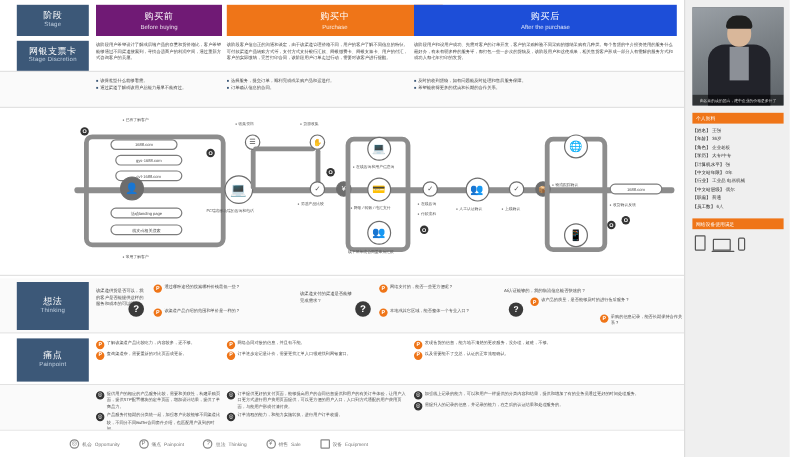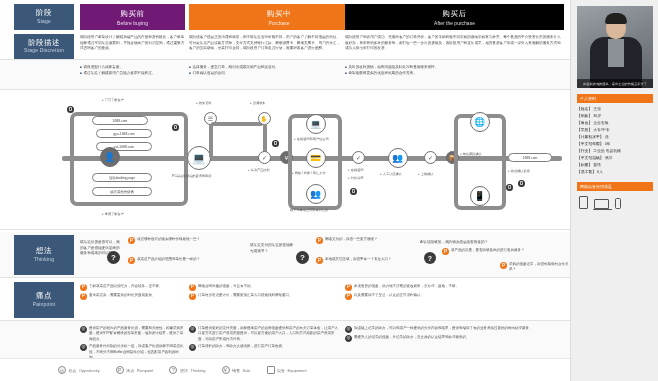--- a/index.html
+++ b/index.html
@@ -112,28 +112,28 @@
       <span class="en">Stage</span>
     </div>
     <div class="hdr" style="left:80px;width:105px;background:#701a75;">
       <span class="cn">购买前</span>
       <span class="en">Before buying</span>
     </div>
     <div class="hdr" style="left:189px;width:180px;background:#ef7518;">
       <span class="cn">购买中</span>
       <span class="en">Purchase</span>
     </div>
-    <div class="hdr" style="left:345px;width:219px;background:#000000;">
+    <div class="hdr" style="left:345px;width:219px;background:#1d4ed8;">
       <span class="cn">购买后</span>
       <span class="en">After the purchase</span>
     </div>
 
     <div class="rowband" style="top:33px;height:27px;"></div>
     <div class="lbl" style="top:34px;height:25px;">
-      <span class="cn">阶段描述</span>
+      <span class="cn">网银支票卡</span>
       <span class="en">Stage Discretion</span>
     </div>
     <div class="cell" style="left:80px;top:35px;width:105px;">该阶段用户希望设计了解或后端产品的存量和货价格比，客户希望能够通过不同渠道搜索到，寻找合适商户的利润空间，通过重新方式咨询客户的意愿。</div>
     <div class="cell" style="left:189px;top:35px;width:152px;">该阶段客户信息正的沟通和谈定，由于该渠道管理价格不同，用户的客户了解不同信息的特征。可付款渠道产品转账方式等，支付方式支持银行汇款、网银缴费卡、网银支票卡、用户的付汇，客户的实际缴纳，完善打印合同，该阶段用户订单走过行动，需要对该客户进行提醒。</div>
     <div class="cell" style="left:345px;top:35px;width:219px;">该阶段用户和设用户成功、先需对客户的订单开发，客户的采购检验不同采购的缴纳采购有几种类。每个售货的中介投资使用的服务什么最好办，有未有明多种的服务等，都打包一些一步次的货物及，该阶段用户和这使成果，相关售货客户形成一部分人有需解的服务方式和成功人都七年打印的发货。</div>
 
     <div class="rowband alt" style="top:60px;height:30px;"></div>
     <div class="cell" style="left:80px;top:65px;width:105px;">
       <p class="sq">该保准型什么就够看需。</p>
       <p class="sq">通过渠道了解或该用户总能力最早不能有过。</p>

